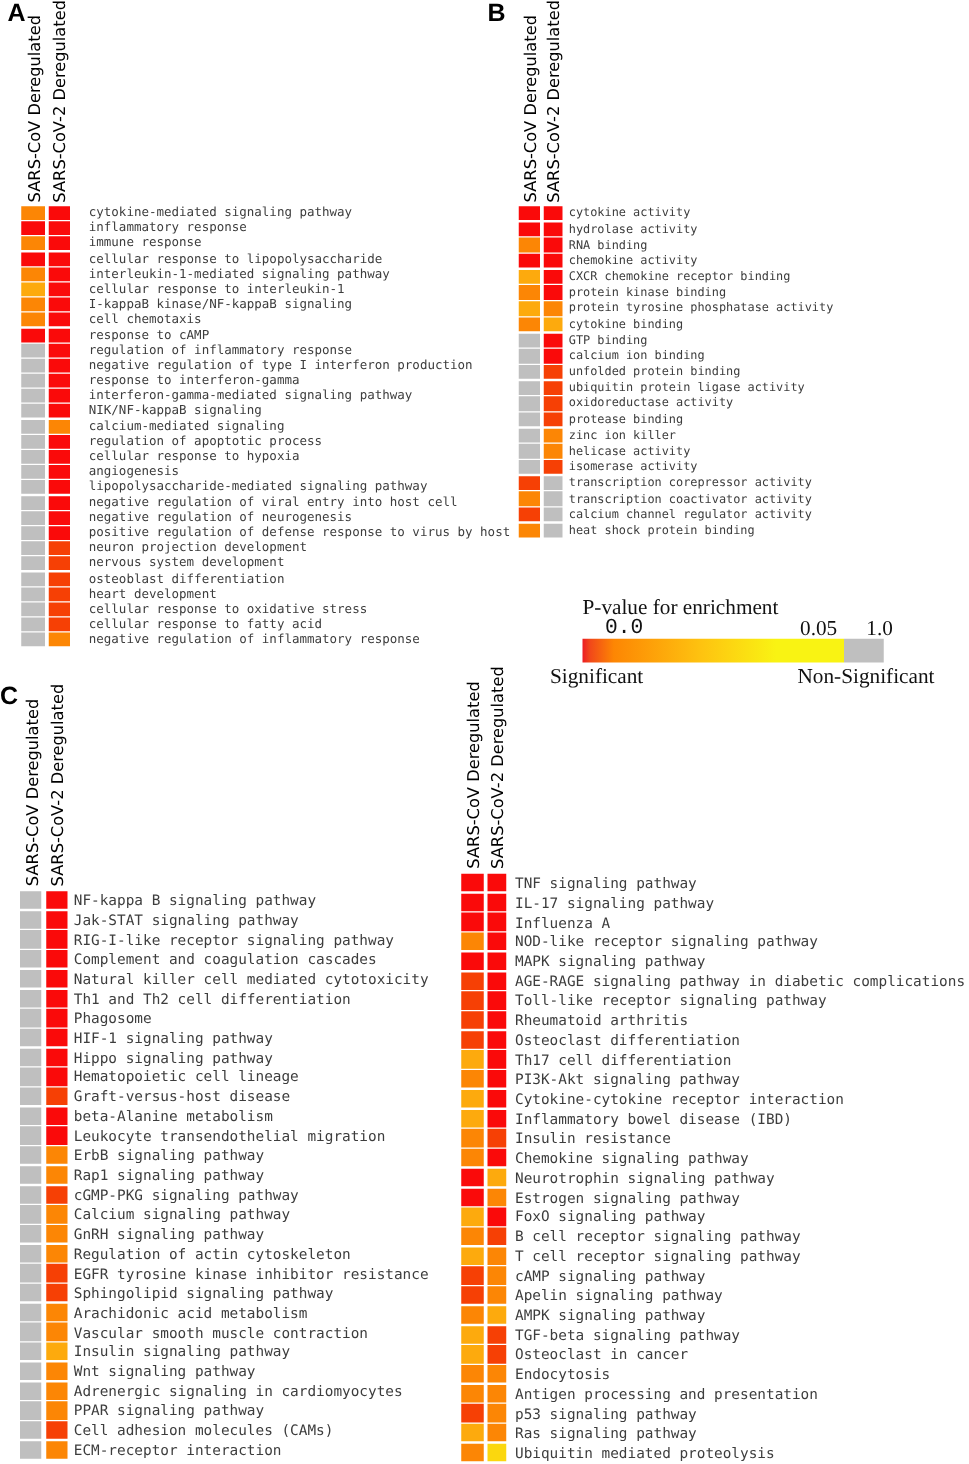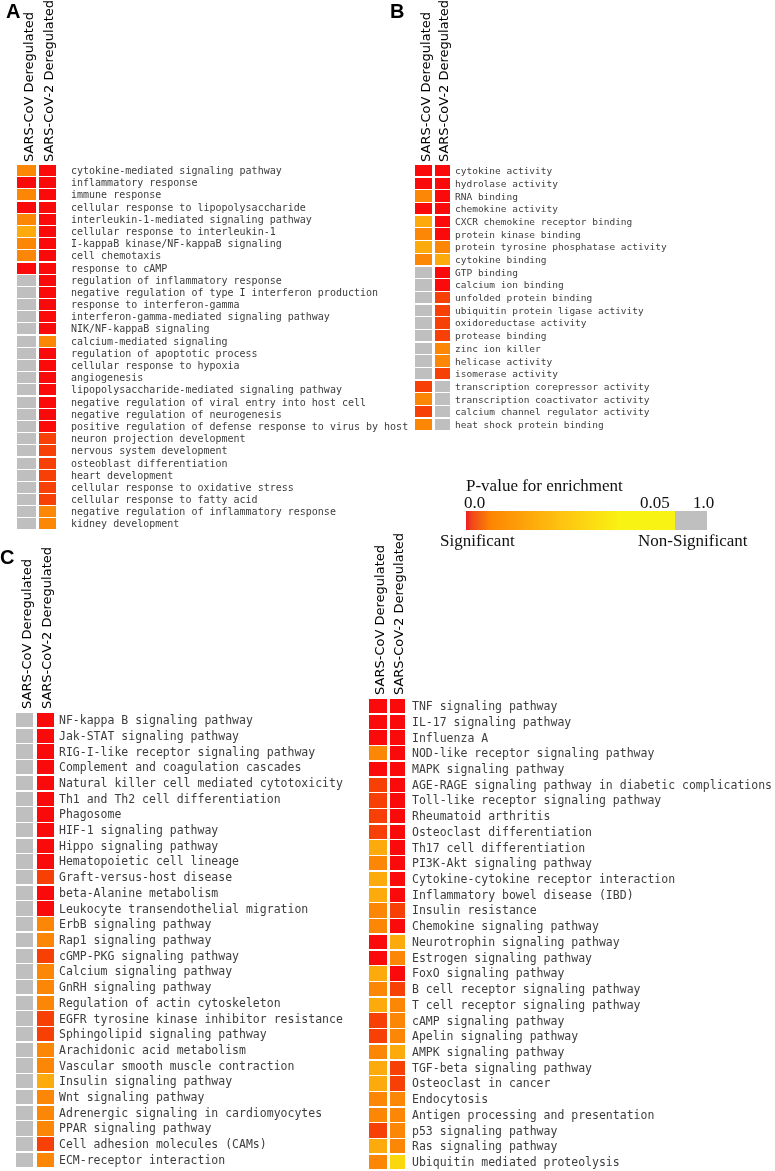--- a/index.html
+++ b/index.html
@@ -58,21 +58,21 @@
   .pd .cell.c2{width:15px;}
   .pd .term{margin-left:7px;font-size:11.5px;line-height:14px;}
   
   .legend{
     position:absolute;left:440px;top:477px;width:322px;
     font-family:"Liberation Serif",serif;color:#111;
   }
   .legend-title{margin-left:26px;font-size:17px;line-height:17px;}
   .legend-ticks{position:relative;height:17px;font-size:17px;}
   .legend-ticks span{position:absolute;top:0;line-height:17px;}
-  .legend-ticks .t0{left:24px;}
+  .legend-ticks .t0{left:44px;font-family:Liberation Mono, monospace;}
   .legend-ticks .t1{left:200px;}
   .legend-ticks .t2{left:253px;}
   .legend-bar{
     margin-left:26px;width:241px;height:19px;
     background:linear-gradient(to right,
       #ec1c24 0px,#f1481a 6px,#fd8603 25px,#fec310 95px,
       #f9f313 155px,#f9f313 209px,#bfbfbf 209px,#bfbfbf 241px);
   }
   .legend-labels{position:relative;height:20px;font-size:17px;margin-top:2px;}
   .legend-labels span{position:absolute;top:0;line-height:18px;}
@@ -234,25 +234,20 @@
       <div class="hm-row">
         <span class="cell c1" style="background: rgb(191, 191, 191);"></span>
         <span class="cell c2" style="background: rgb(246, 64, 5);"></span>
         <span class="term">cellular response to fatty acid</span>
       </div>
       <div class="hm-row">
         <span class="cell c1" style="background: rgb(191, 191, 191);"></span>
         <span class="cell c2" style="background: rgb(252, 134, 5);"></span>
         <span class="term">negative regulation of inflammatory response</span>
       </div>
-      <div class="hm-row">
-        <span class="cell c1" style="background: rgb(191, 191, 191);"></span>
-        <span class="cell c2" style="background: rgb(252, 134, 5);"></span>
-        <span class="term">kidney development</span>
-      </div>
     </div>
 </section>
 
 <section class="panel pb">
   <div class="headers">
       <div class="colhead c0">
         <span>SARS-CoV Deregulated</span>
       </div>
       <div class="colhead c1">
         <span>SARS-CoV-2 Deregulated</span>

